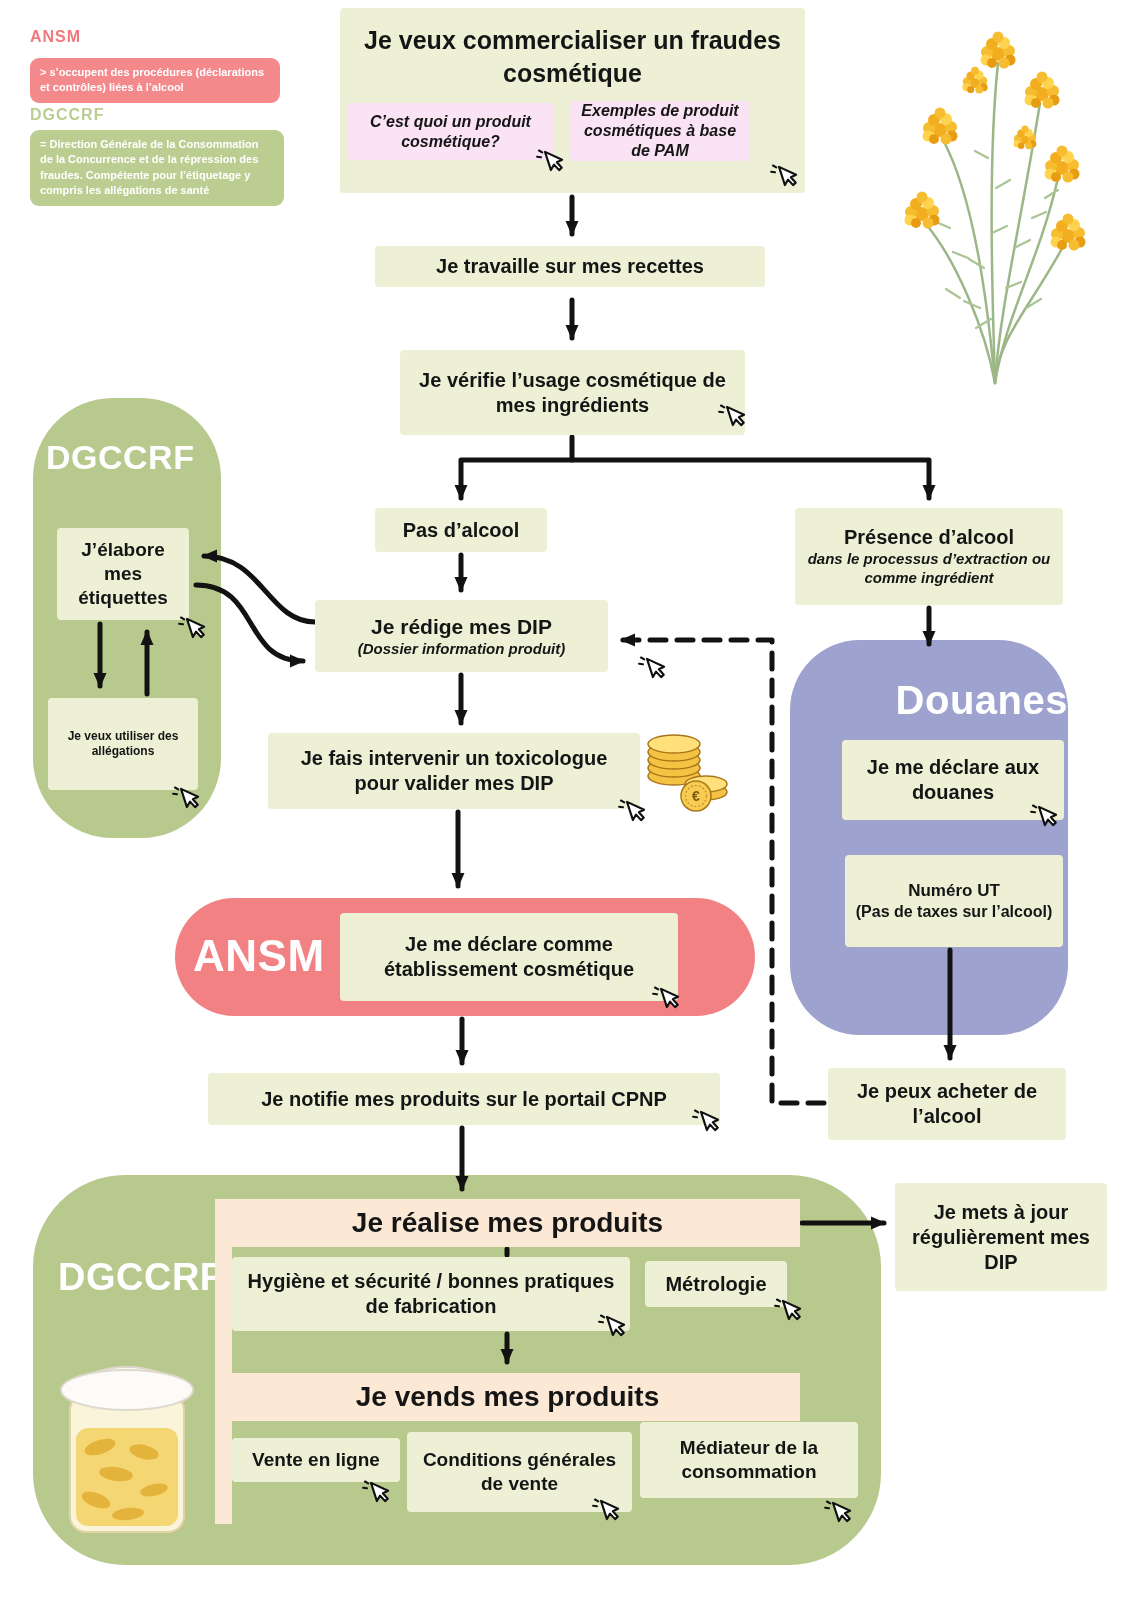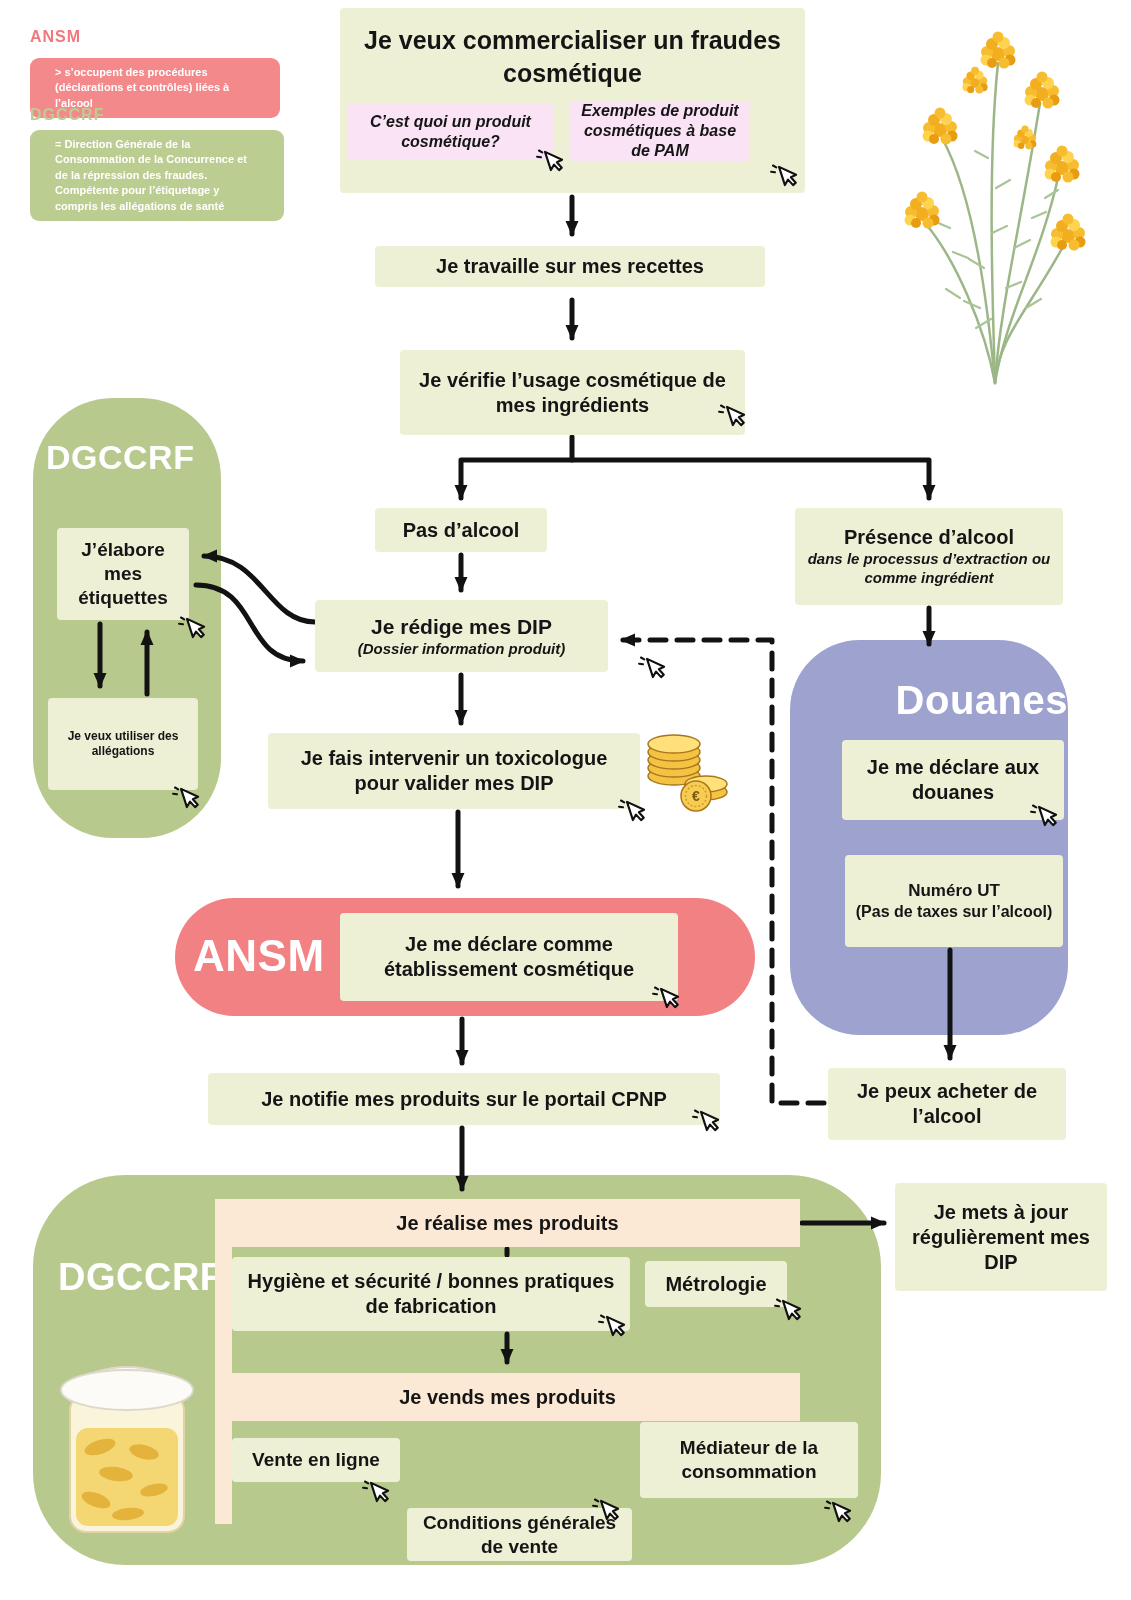--- a/index.html
+++ b/index.html
@@ -12,27 +12,27 @@
 
   
   .box{position:absolute;z-index:10;background:#eef0d6;border-radius:4px;
        display:flex;flex-direction:column;align-items:center;justify-content:center;
        text-align:center;font-weight:700;line-height:1.25;padding:4px 10px;font-size:20px}
   .box .sub{font-size:15px;font-style:italic;font-weight:700}
   .pink-link{background:#f9e3f4;font-style:italic;font-weight:700;font-size:16px}
 
   
   .banner{position:absolute;z-index:9;background:#fbe9d6;display:flex;align-items:center;justify-content:center;
-          font-weight:700;font-size:20px;text-align:center}
+          font-weight:700;font-size:28px;text-align:center}
   .strip{position:absolute;z-index:8;background:#fbe9d6}
 
   
   .legend-title{position:absolute;z-index:10;font-weight:800;font-size:16px;letter-spacing:1px}
   .legend-box{position:absolute;z-index:10;color:#fff;font-weight:700;font-size:11px;line-height:1.4;
-              padding:7px 25px;border-radius:9px}
+              padding:7px 10px;border-radius:9px}
 
   .arrows{position:absolute;left:0;top:0;z-index:5;pointer-events:none}
   .illus{position:absolute;z-index:2;pointer-events:none}
   .cursor{position:absolute;z-index:30;width:34px;height:34px;pointer-events:none}
 </style>
 </head>
 <body>
 
 <div class="stage">
 
@@ -120,21 +120,21 @@
   <div class="box" style="left:842px;top:740px;width:222px;height:80px">Je me déclare aux douanes</div>
   <div class="box" style="left:845px;top:855px;width:218px;height:92px">
     <span style="font-size:17px">Numéro UT</span>
     <span style="font-size:16px">(Pas de taxes sur l’alcool)</span>
   </div>
   <div class="box" style="left:828px;top:1068px;width:238px;height:72px">Je peux acheter de l’alcool</div>
 
   <div class="box" style="left:232px;top:1257px;width:398px;height:74px">Hygiène et sécurité / bonnes pratiques de fabrication</div>
   <div class="box" style="left:645px;top:1261px;width:142px;height:46px">Métrologie</div>
   <div class="box" style="left:232px;top:1438px;width:168px;height:44px;font-size:19px">Vente en ligne</div>
-  <div class="box" style="left:407px;top:1508px;width:225px;height:53px;font-size:19px">Conditions générales de vente</div>
+  <div class="box" style="left:407px;top:1432px;width:225px;height:80px;font-size:19px">Conditions générales de vente</div>
   <div class="box" style="left:640px;top:1422px;width:218px;height:76px;font-size:19px">Médiateur de la consommation</div>
 
   <div class="box" style="left:895px;top:1183px;width:212px;height:108px">Je mets à jour régulièrement mes DIP</div>
 
   <svg class="illus" style="left:880px;top:8px" width="240" height="380" viewBox="0 0 240 380">
     <defs>
       <g id="bloom">
         <circle r="7" fill="#f3ae1f"></circle>
         <circle cx="11" cy="-3" r="6" fill="#f6bd30"></circle>
         <circle cx="-11" cy="-2" r="6" fill="#f6bd30"></circle>

